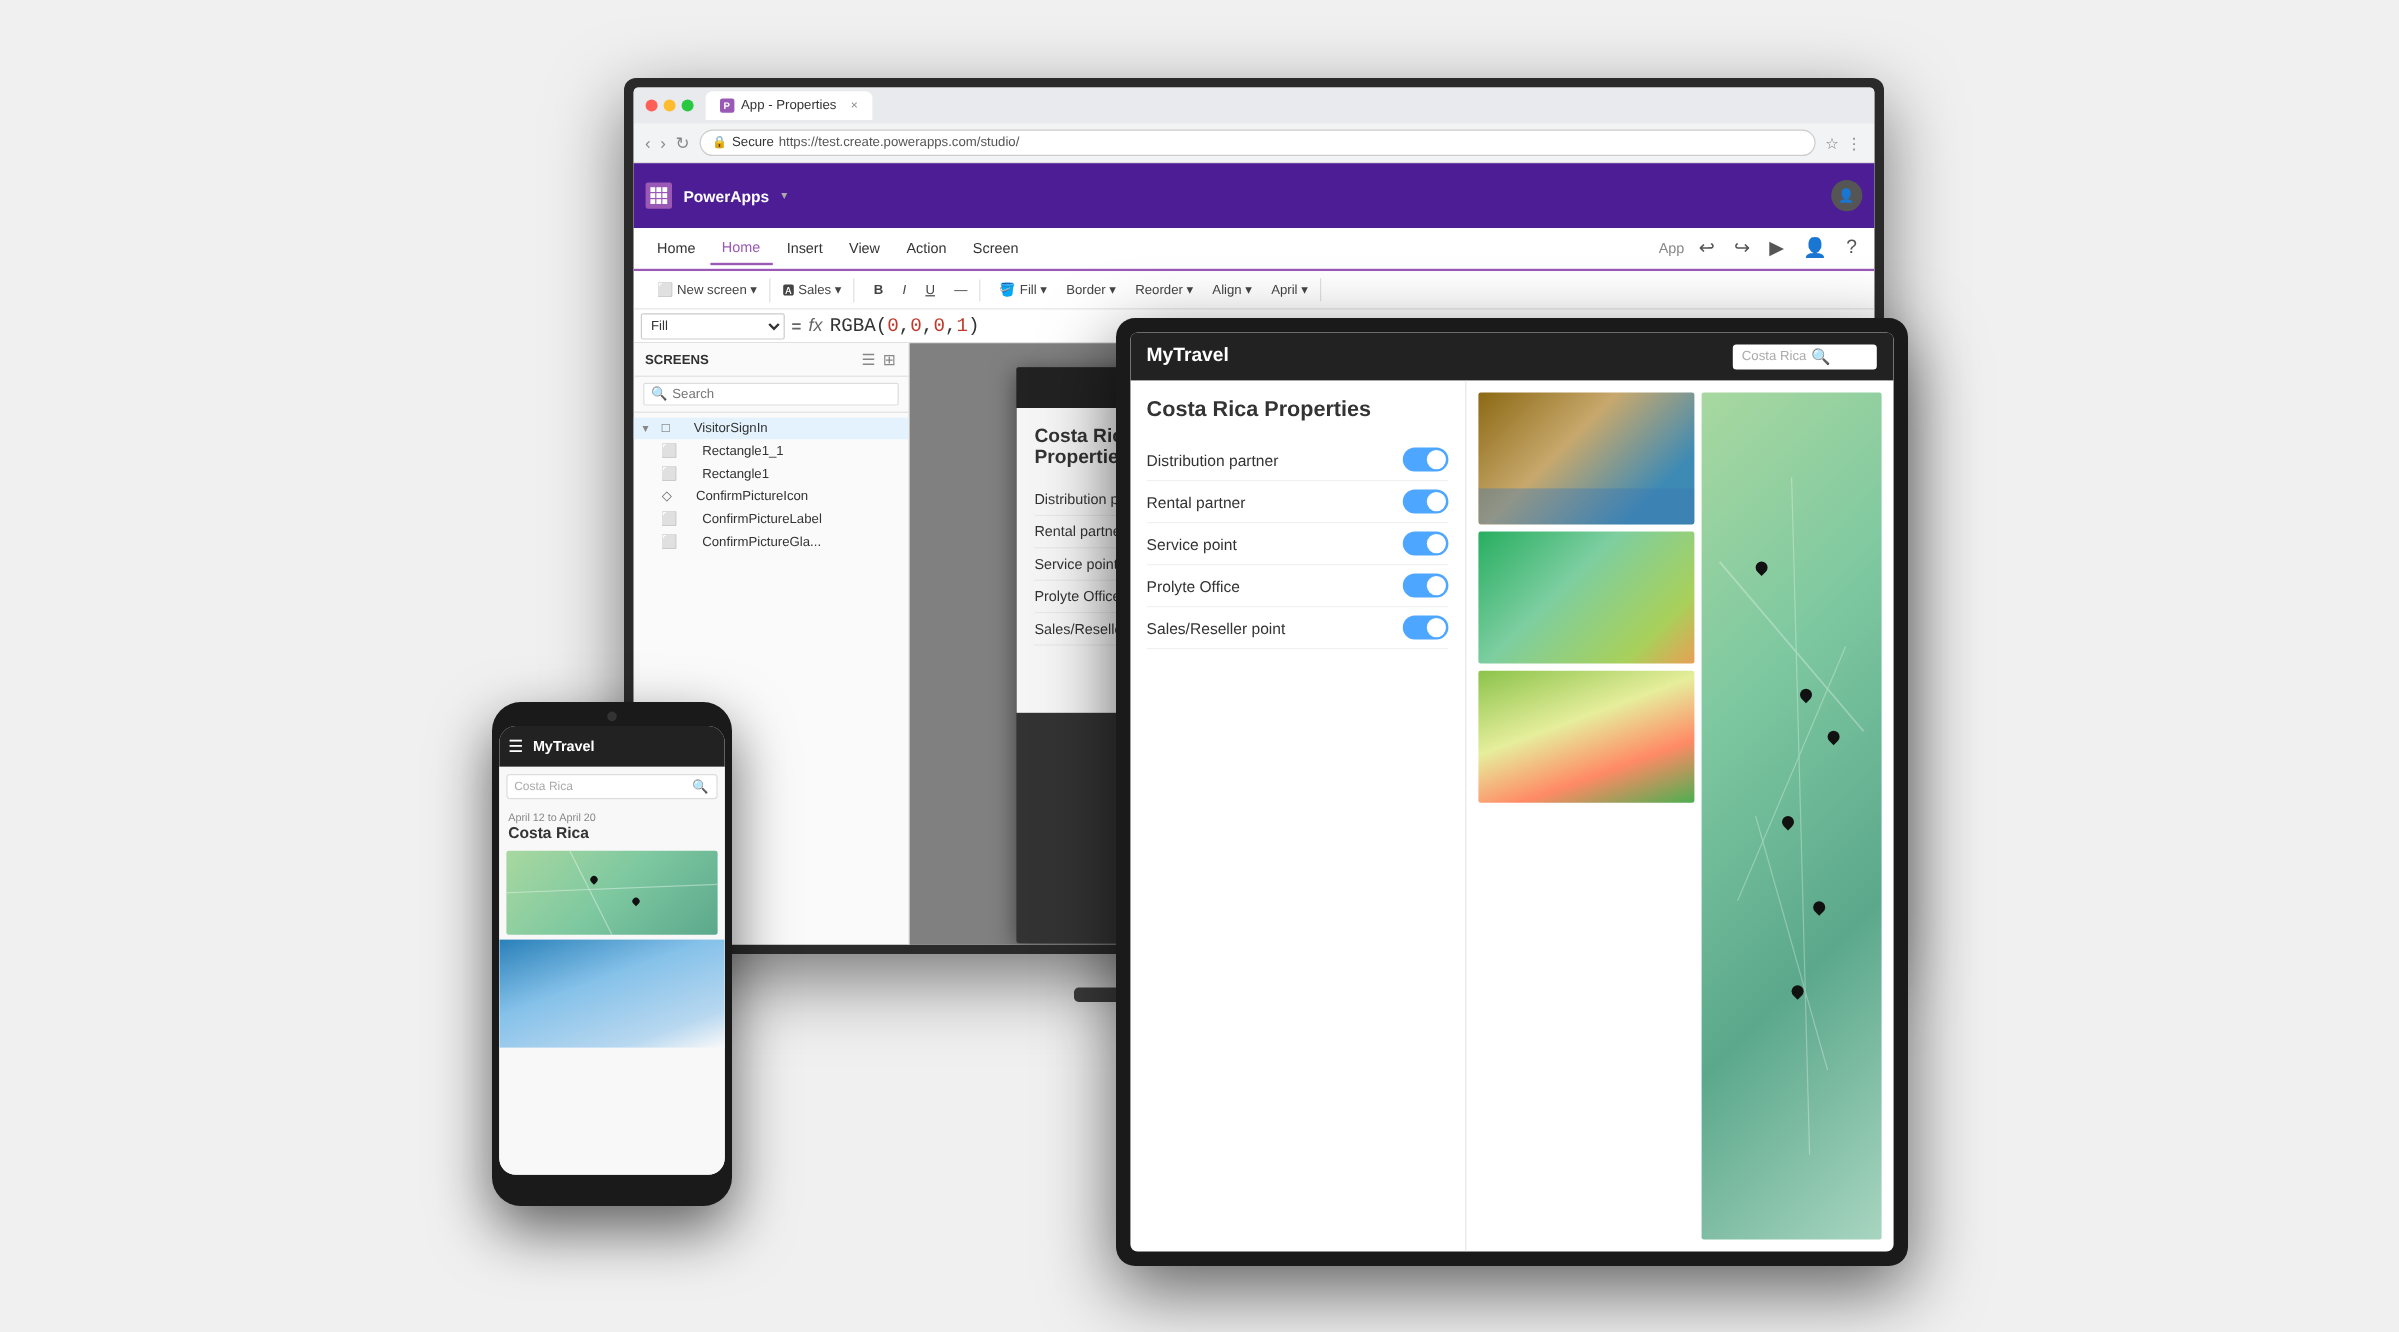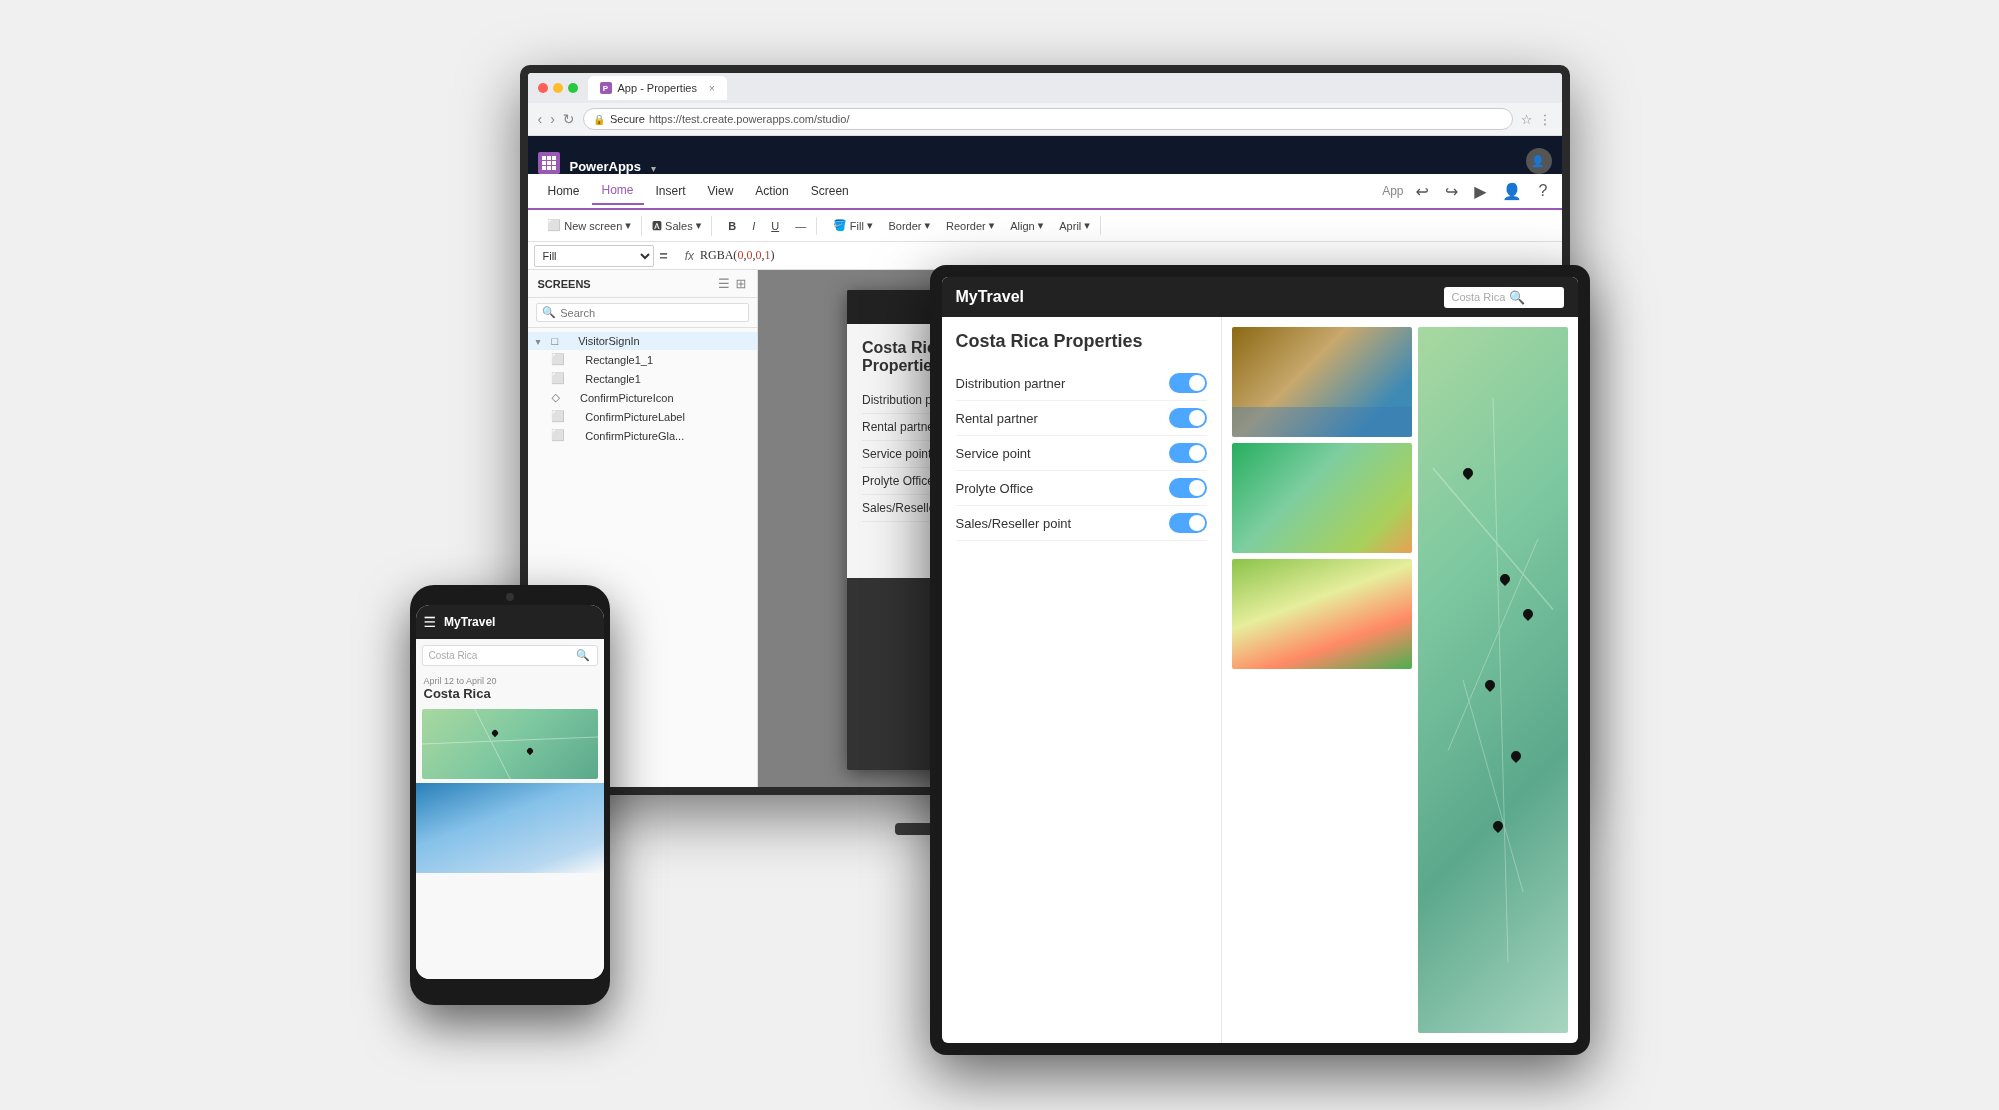--- a/index.html
+++ b/index.html
@@ -135,24 +135,24 @@
     .address-text { color: #555; font-size: 11px; }
     .browser-actions {
       display: flex;
       gap: 6px;
       color: #888;
       font-size: 13px;
     }
 
     
     .app-bar {
-      background: #0f172a;
-      height: 38px;
-      display: flex;
-      align-items: flex-end;
+      background: #4c1d95;
+      height: 54px;
+      display: flex;
+      align-items: center;
       padding: 0 10px;
       gap: 10px;
     }
     .app-waffle {
       width: 22px; height: 22px;
       background: #9b59b6;
       display: flex; align-items: center; justify-content: center;
       border-radius: 2px;
     }
     .waffle-grid {
@@ -266,28 +266,27 @@
       color: #333;
       background: #fff;
     }
     .formula-equals {
       color: #666;
       font-size: 14px;
       font-weight: bold;
     }
     .formula-fx {
       color: #666;
-      font-size: 12px;
+      font-size: 15px;
       font-style: italic;
-      margin-left: 11px;
     }
     .formula-text {
-      font-size: 12px;
-      color: #333;
-      font-family: Liberation Serif, serif;
+      font-size: 16px;
+      color: #333;
+      font-family: Liberation Mono, monospace;
     }
 
     
     .editor-area {
       display: flex;
       height: calc(100% - 196px);
     }
     .sidebar {
       width: 230px;
       border-right: 1px solid #e0e0e0;

